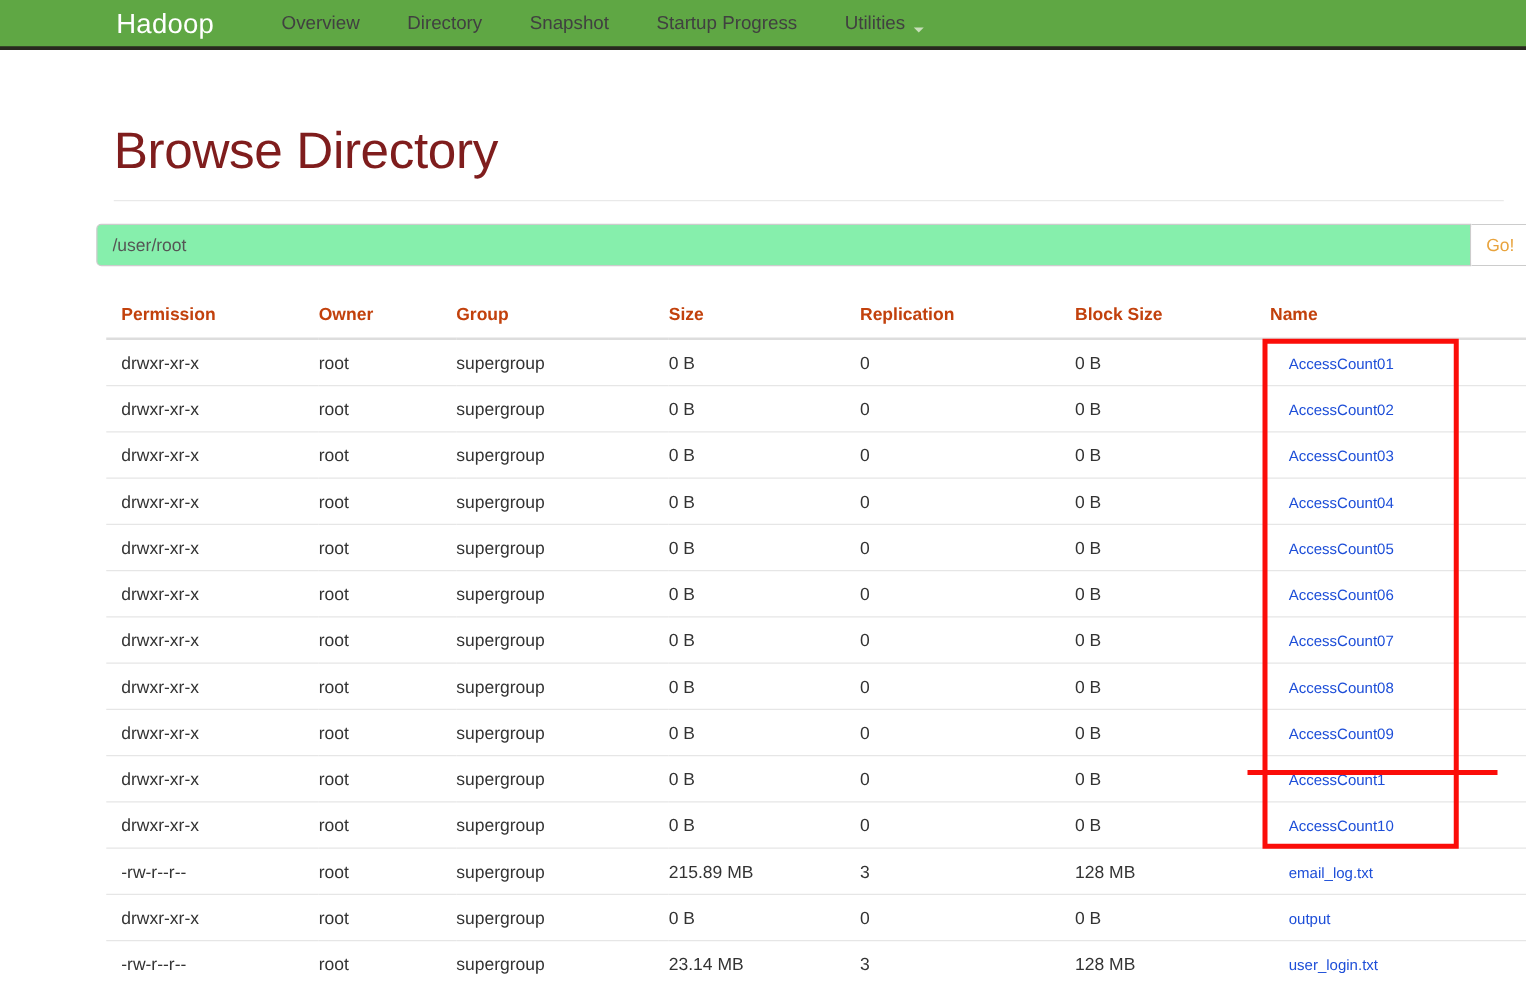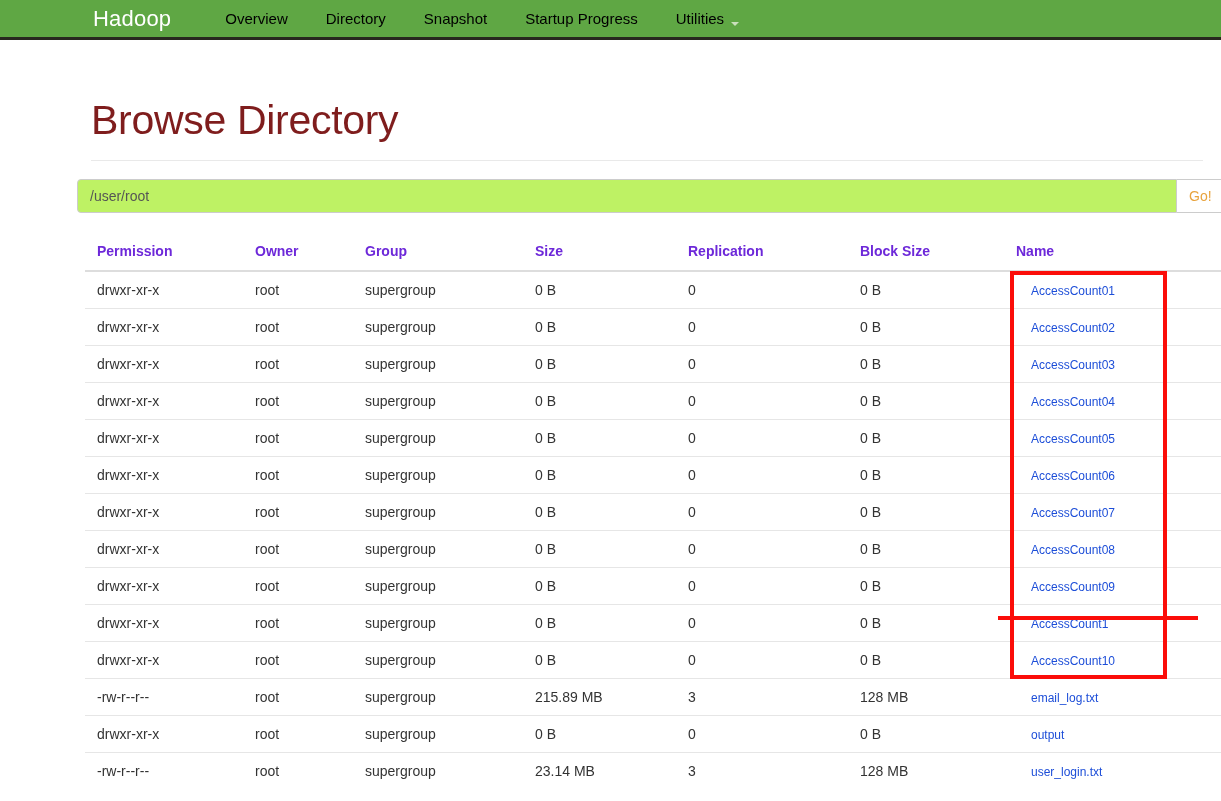--- a/index.html
+++ b/index.html
@@ -35,21 +35,21 @@
     margin-right: 35px;
     white-space: nowrap;
     cursor: pointer;
   }
   .nav-links {
     display: flex;
     align-items: center;
     padding-top: 13px;
   }
   .nav-link {
-    color: #000000;
+    color: #404040;
     font-size: 15px;
     line-height: 15px;
     padding: 0 19px;
     white-space: nowrap;
     cursor: pointer;
   }
   .nav-link.has-caret { display: inline-flex; align-items: flex-end; padding-right: 14px; }
   .caret {
     display: inline-block;
     width: 0; height: 0;
@@ -98,21 +98,21 @@
   }
   .path-input {
     width: 1120px;
     height: 34px;
     border: 1px solid #cccccc;
     border-radius: 4px 0 0 4px;
     padding: 6px 12px;
     font-size: 14px;
     font-family: "Liberation Sans", sans-serif;
     color: #555555;
-    background: #bef264;
+    background: #86efac;
     outline: none;
   }
   .go-btn {
     height: 34px;
     min-width: 60px;
     border: 1px solid #cccccc;
     border-left: none;
     border-radius: 0 4px 4px 0;
     background: #ffffff;
     color: #e8a33d;
@@ -133,21 +133,21 @@
   }
   table.file-table {
     width: 1136px;
     border-collapse: collapse;
     table-layout: fixed;
   }
   table.file-table th {
     text-align: left;
     font-size: 14px;
     font-weight: bold;
-    color: #6d28d9;
+    color: #c2410c;
     padding: 8px 0 11px 0;
     border-bottom: 2px solid #dddddd;
     vertical-align: bottom;
   }
   table.file-table td {
     font-size: 14px;
     color: #333333;
     padding: 10px 0;
     border-top: 1px solid #e6e6e6;
     height: 37px;

